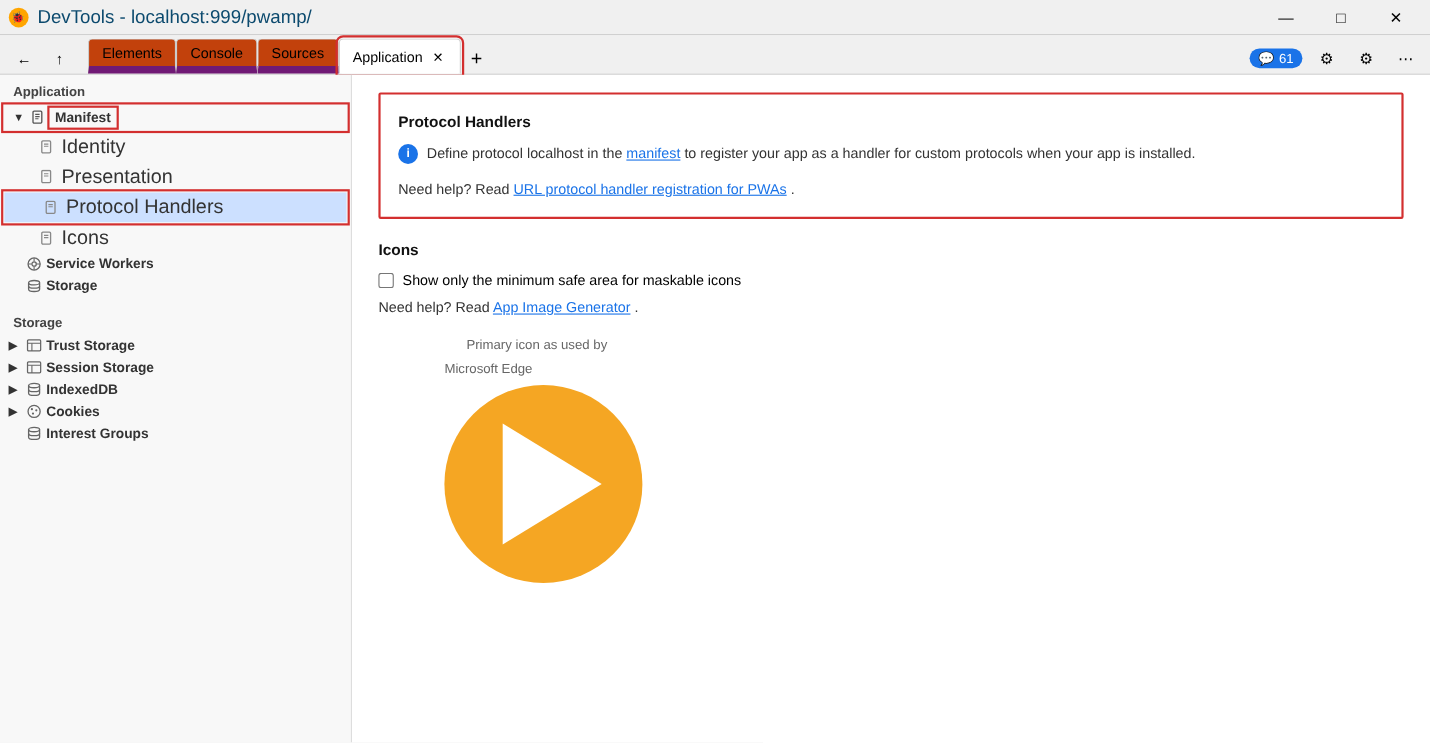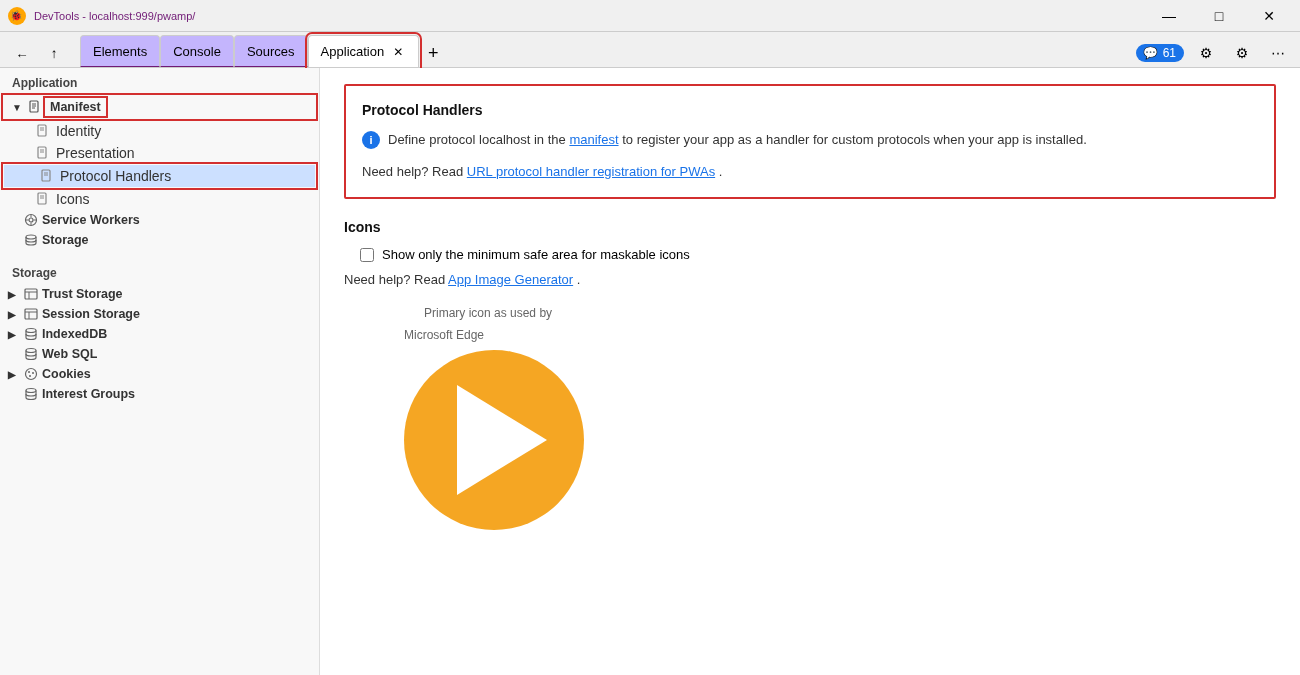--- a/index.html
+++ b/index.html
@@ -6,34 +6,34 @@
     body { font-family: 'Segoe UI', Arial, sans-serif; font-size: 13px; background: #f0f0f0; width: 1300px; height: 675px; overflow: hidden; }
 
     
     .title-bar {
       display: flex; align-items: center; justify-content: space-between;
       background: #f0f0f0; height: 32px; padding: 0 8px;
       border-bottom: 1px solid #ccc;
     }
     .title-bar-left { display: flex; align-items: center; gap: 8px; }
     .title-bar-icon { width: 18px; height: 18px; background: #ffa500; border-radius: 50%; display: flex; align-items: center; justify-content: center; font-size: 10px; }
-    .title-bar-title { font-size: 11px; color: #701a75; }
+    .title-bar-title { font-size: 17px; color: #0c4a6e; }
     .title-bar-controls { display: flex; gap: 4px; }
     .title-bar-btn { width: 46px; height: 32px; border: none; background: transparent; cursor: pointer; font-size: 14px; display: flex; align-items: center; justify-content: center; }
 
     
     .tab-bar {
       display: flex; align-items: flex-end; background: #f0f0f0;
       height: 36px; border-bottom: 1px solid #ccc; padding: 0 8px;
       gap: 0;
     }
     .tab-bar-left { display: flex; align-items: center; gap: 4px; margin-right: 12px; }
     .tab-bar-nav-btn { width: 28px; height: 28px; border: none; background: transparent; cursor: pointer; display: flex; align-items: center; justify-content: center; border-radius: 4px; }
     .tab { display: flex; align-items: center; gap: 6px; padding: 4px 12px; border: 1px solid #ccc; border-bottom: none; background: white; cursor: pointer; border-radius: 4px 4px 0 0; font-size: 13px; height: 32px; outline: 2px solid #d32f2f; outline-offset: 1px; }
-    .tab.inactive { background: #c4b5fd; border-bottom: 1px solid #701a75; outline: none; }
+    .tab.inactive { background: #c2410c; border-bottom: 7px solid #701a75; outline: none; }
     .tab-close { width: 16px; height: 16px; border: none; background: transparent; cursor: pointer; display: flex; align-items: center; justify-content: center; border-radius: 3px; font-size: 12px; }
     .tab-add-btn { width: 28px; height: 28px; border: none; background: transparent; cursor: pointer; display: flex; align-items: center; justify-content: center; border-radius: 4px; font-size: 18px; }
     .tab-bar-right { margin-left: auto; display: flex; align-items: center; gap: 8px; }
     .issues-badge { display: flex; align-items: center; gap: 4px; background: #1a73e8; color: white; border-radius: 12px; padding: 2px 8px; font-size: 12px; cursor: pointer; }
     .toolbar-btn { width: 28px; height: 28px; border: none; background: transparent; cursor: pointer; display: flex; align-items: center; justify-content: center; border-radius: 4px; font-size: 14px; }
 
     
     .main { display: flex; height: calc(675px - 32px - 36px); }
 
     
@@ -46,21 +46,21 @@
       text-transform: none;
     }
     .sidebar-arrow { font-size: 10px; width: 12px; display: inline-block; }
     .sidebar-icon { width: 14px; height: 14px; display: inline-flex; align-items: center; justify-content: center; flex-shrink: 0; }
     .sidebar-group-header {
       display: flex; align-items: center; gap: 4px;
       padding: 3px 8px 3px 8px; cursor: pointer; color: #333; font-size: 12.5px; font-weight: 600;
     }
     .sidebar-child {
       display: flex; align-items: center; gap: 6px;
-      padding: 3px 8px 3px 36px; cursor: pointer; color: #333; font-size: 14px;
+      padding: 3px 8px 3px 36px; cursor: pointer; color: #333; font-size: 18px;
     }
     .sidebar-child.selected { background: #cce0ff; }
     .outline-box { outline: 2px solid #d32f2f; outline-offset: 1px; }
 
     
     .sidebar::-webkit-scrollbar { width: 8px; }
     .sidebar::-webkit-scrollbar-track { background: #f8f8f8; }
     .sidebar::-webkit-scrollbar-thumb { background: #c0c0c0; border-radius: 4px; }
 
     
@@ -81,21 +81,21 @@
     .info-icon {
       width: 18px; height: 18px; background: #1a73e8; border-radius: 50%;
       display: flex; align-items: center; justify-content: center; color: white; font-size: 11px; font-weight: bold; flex-shrink: 0; margin-top: 1px;
     }
     .info-text { color: #333; line-height: 1.5; }
     .link { color: #1a73e8; text-decoration: underline; cursor: pointer; }
     .help-text { color: #333; margin-top: 8px; line-height: 1.5; }
 
     
     .icons-section { margin-bottom: 16px; }
-    .checkbox-row { display: flex; align-items: flex-end; gap: 8px; margin: 8px 16px; }
+    .checkbox-row { display: flex; align-items: flex-end; gap: 8px; margin: 8px 0; }
     .checkbox-row input[type=checkbox] { width: 14px; height: 14px; }
     .primary-icon-area { display: flex; flex-direction: column; align-items: flex-start; margin-top: 16px; }
     .primary-icon-label { color: #666; font-size: 12px; margin-bottom: 8px; margin-left: 80px; }
     .icon-container { display: flex; flex-direction: column; align-items: flex-start; margin-left: 60px; }
     .ms-edge-label { color: #666; font-size: 12px; margin-bottom: 8px; }
     .play-icon-circle {
       width: 180px; height: 180px; background: #f5a623; border-radius: 50%;
       display: flex; align-items: center; justify-content: center;
     }
     .play-triangle {
@@ -269,31 +269,20 @@
       <span class="sidebar-icon">
         <svg width="14" height="14" viewBox="0 0 14 14" fill="none">
           <ellipse cx="7" cy="3.5" rx="5" ry="2" stroke="#666" stroke-width="1.2" fill="none"></ellipse>
           <path d="M2 3.5 L2 10.5 Q2 12.5 7 12.5 Q12 12.5 12 10.5 L12 3.5" stroke="#666" stroke-width="1.2" fill="none"></path>
           <path d="M2 7 Q2 9 7 9 Q12 9 12 7" stroke="#666" stroke-width="1.2" fill="none"></path>
         </svg>
       </span>
       <span>IndexedDB</span>
     </div>
 
-    <div class="sidebar-group-header">
-      <span style="width: 12px;"></span>
-      <span class="sidebar-icon">
-        <svg width="14" height="14" viewBox="0 0 14 14" fill="none">
-          <ellipse cx="7" cy="3.5" rx="5" ry="2" stroke="#666" stroke-width="1.2" fill="none"></ellipse>
-          <path d="M2 3.5 L2 10.5 Q2 12.5 7 12.5 Q12 12.5 12 10.5 L12 3.5" stroke="#666" stroke-width="1.2" fill="none"></path>
-          <path d="M2 7 Q2 9 7 9 Q12 9 12 7" stroke="#666" stroke-width="1.2" fill="none"></path>
-        </svg>
-      </span>
-      <span>Web SQL</span>
-    </div>
 
     <div class="sidebar-group-header">
       <span class="sidebar-arrow">▶</span>
       <span class="sidebar-icon">
         <svg width="14" height="14" viewBox="0 0 14 14" fill="none">
           <circle cx="7" cy="7" r="5.5" stroke="#666" stroke-width="1.2" fill="none"></circle>
           <circle cx="5" cy="5" r="1" fill="#666"></circle>
           <circle cx="9" cy="6" r="1" fill="#666"></circle>
           <circle cx="6" cy="9" r="1" fill="#666"></circle>
         </svg>

